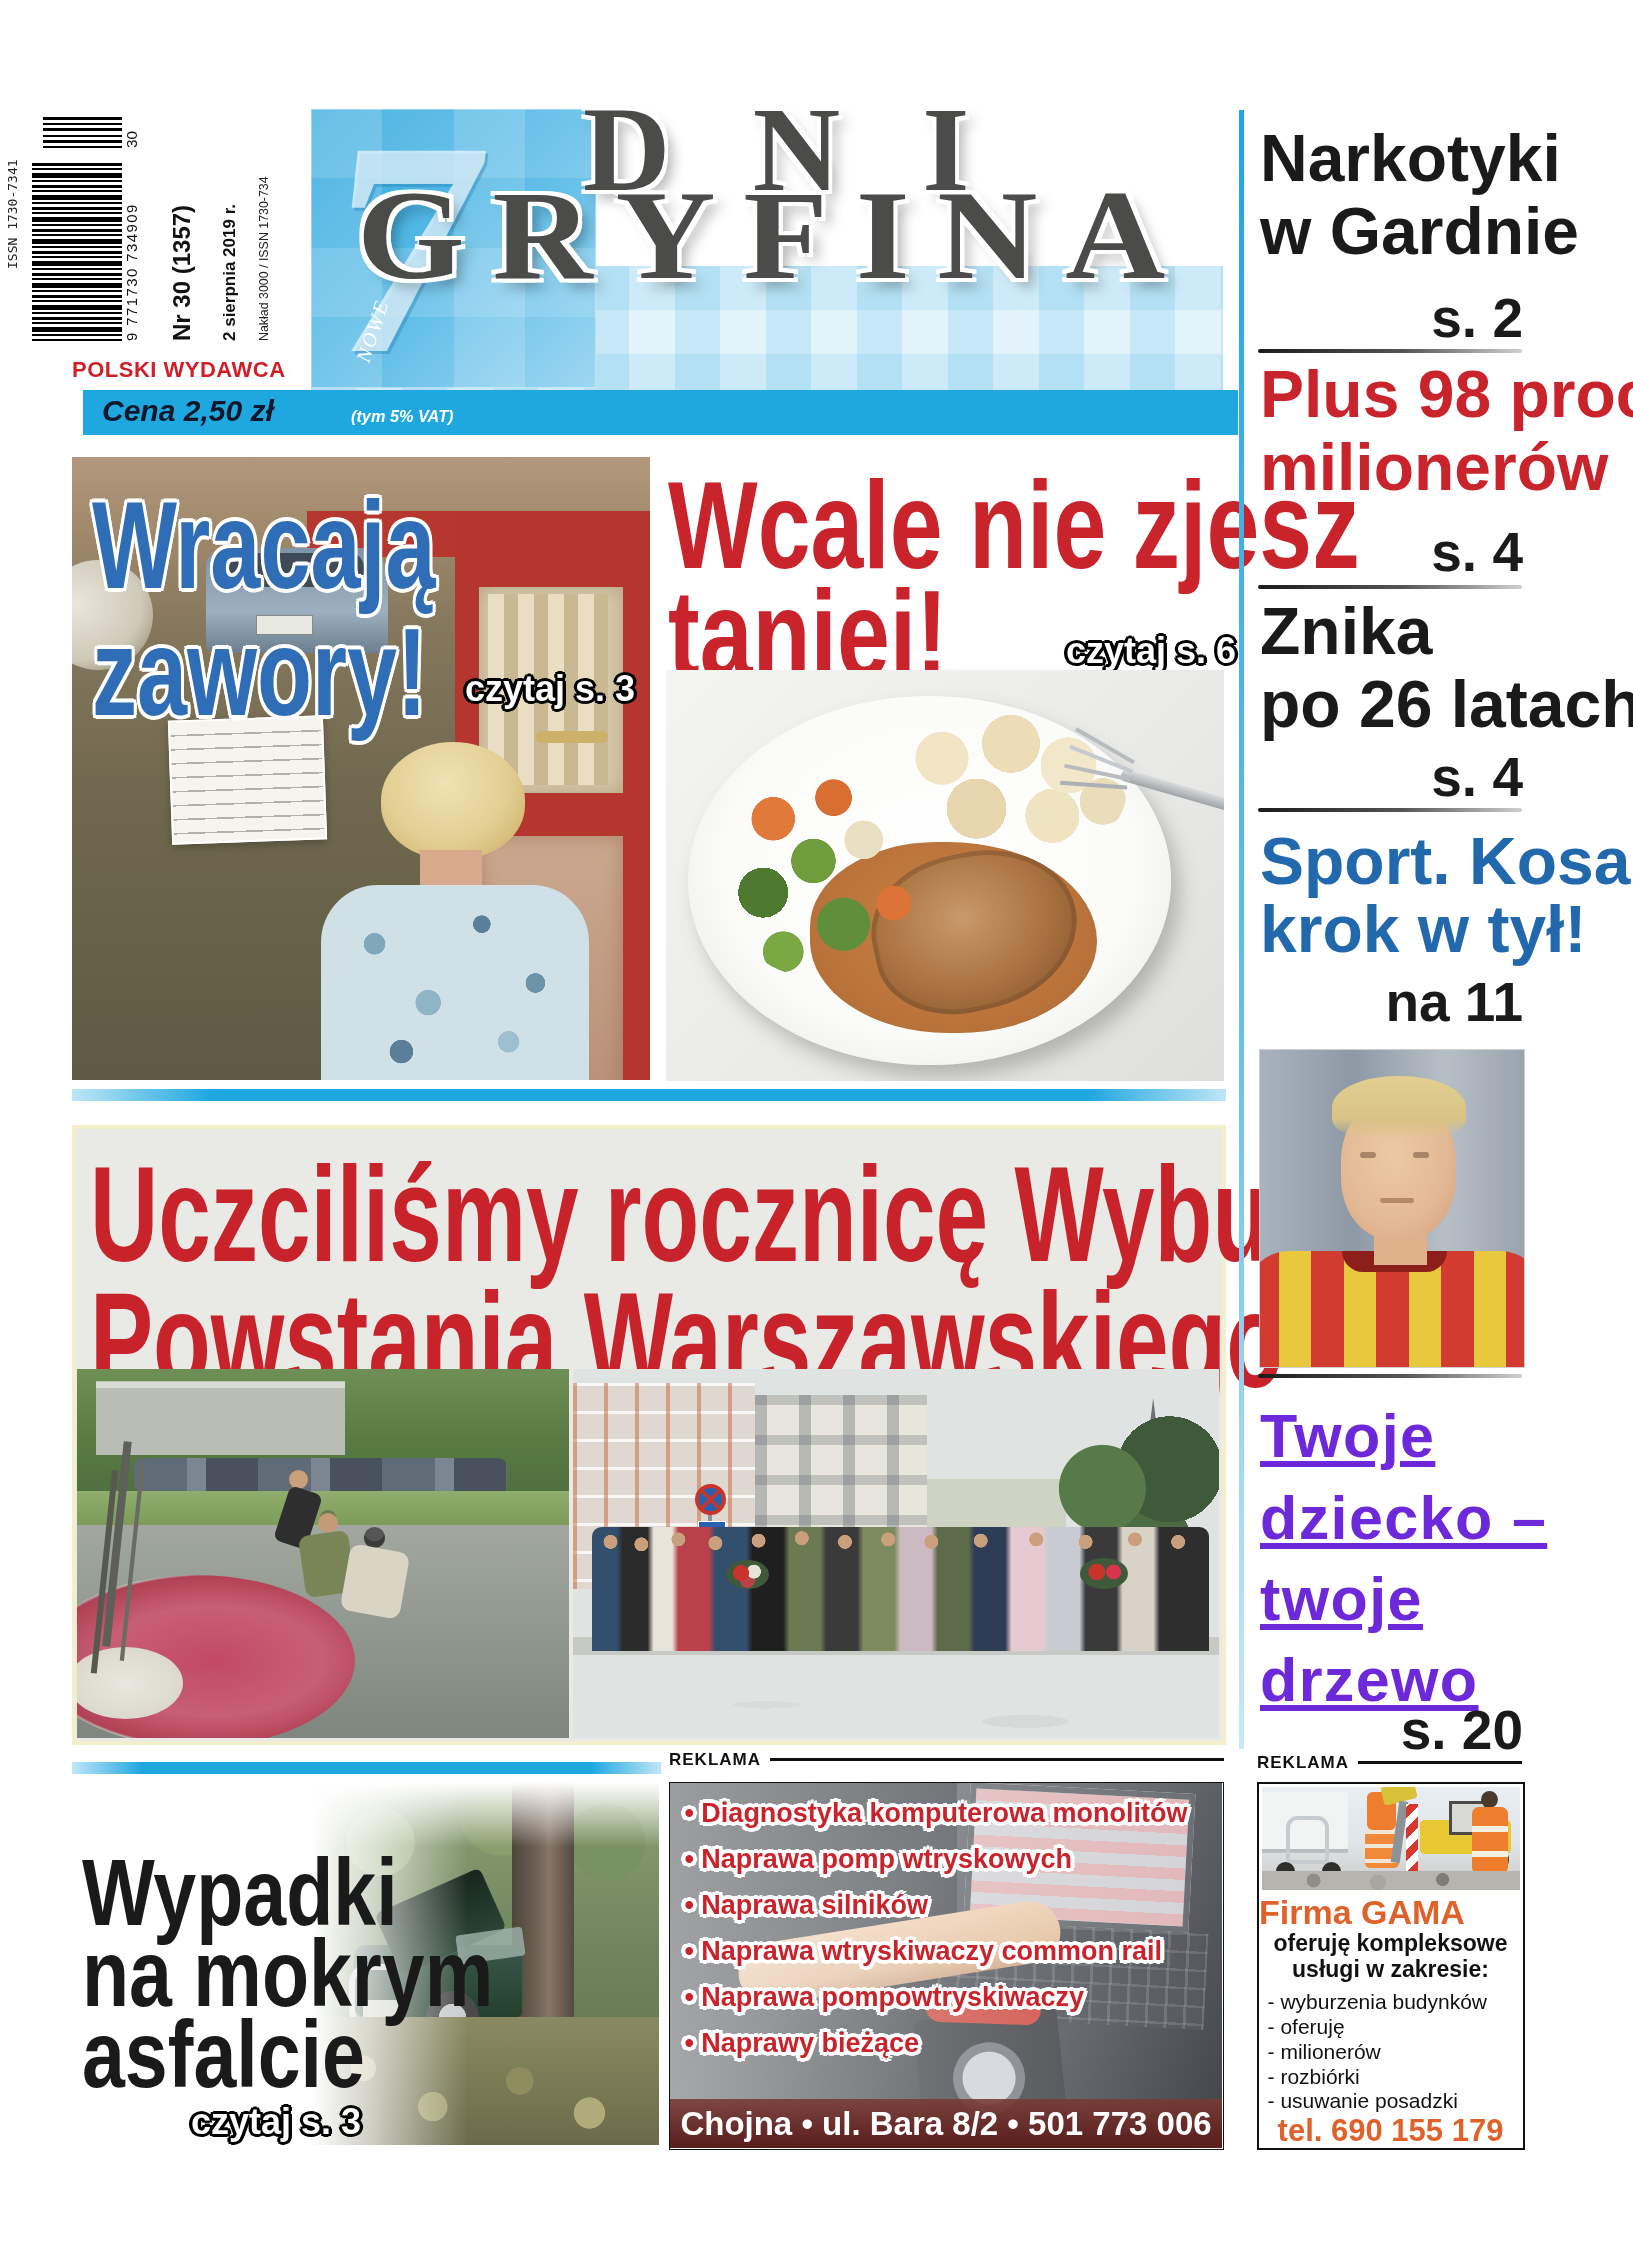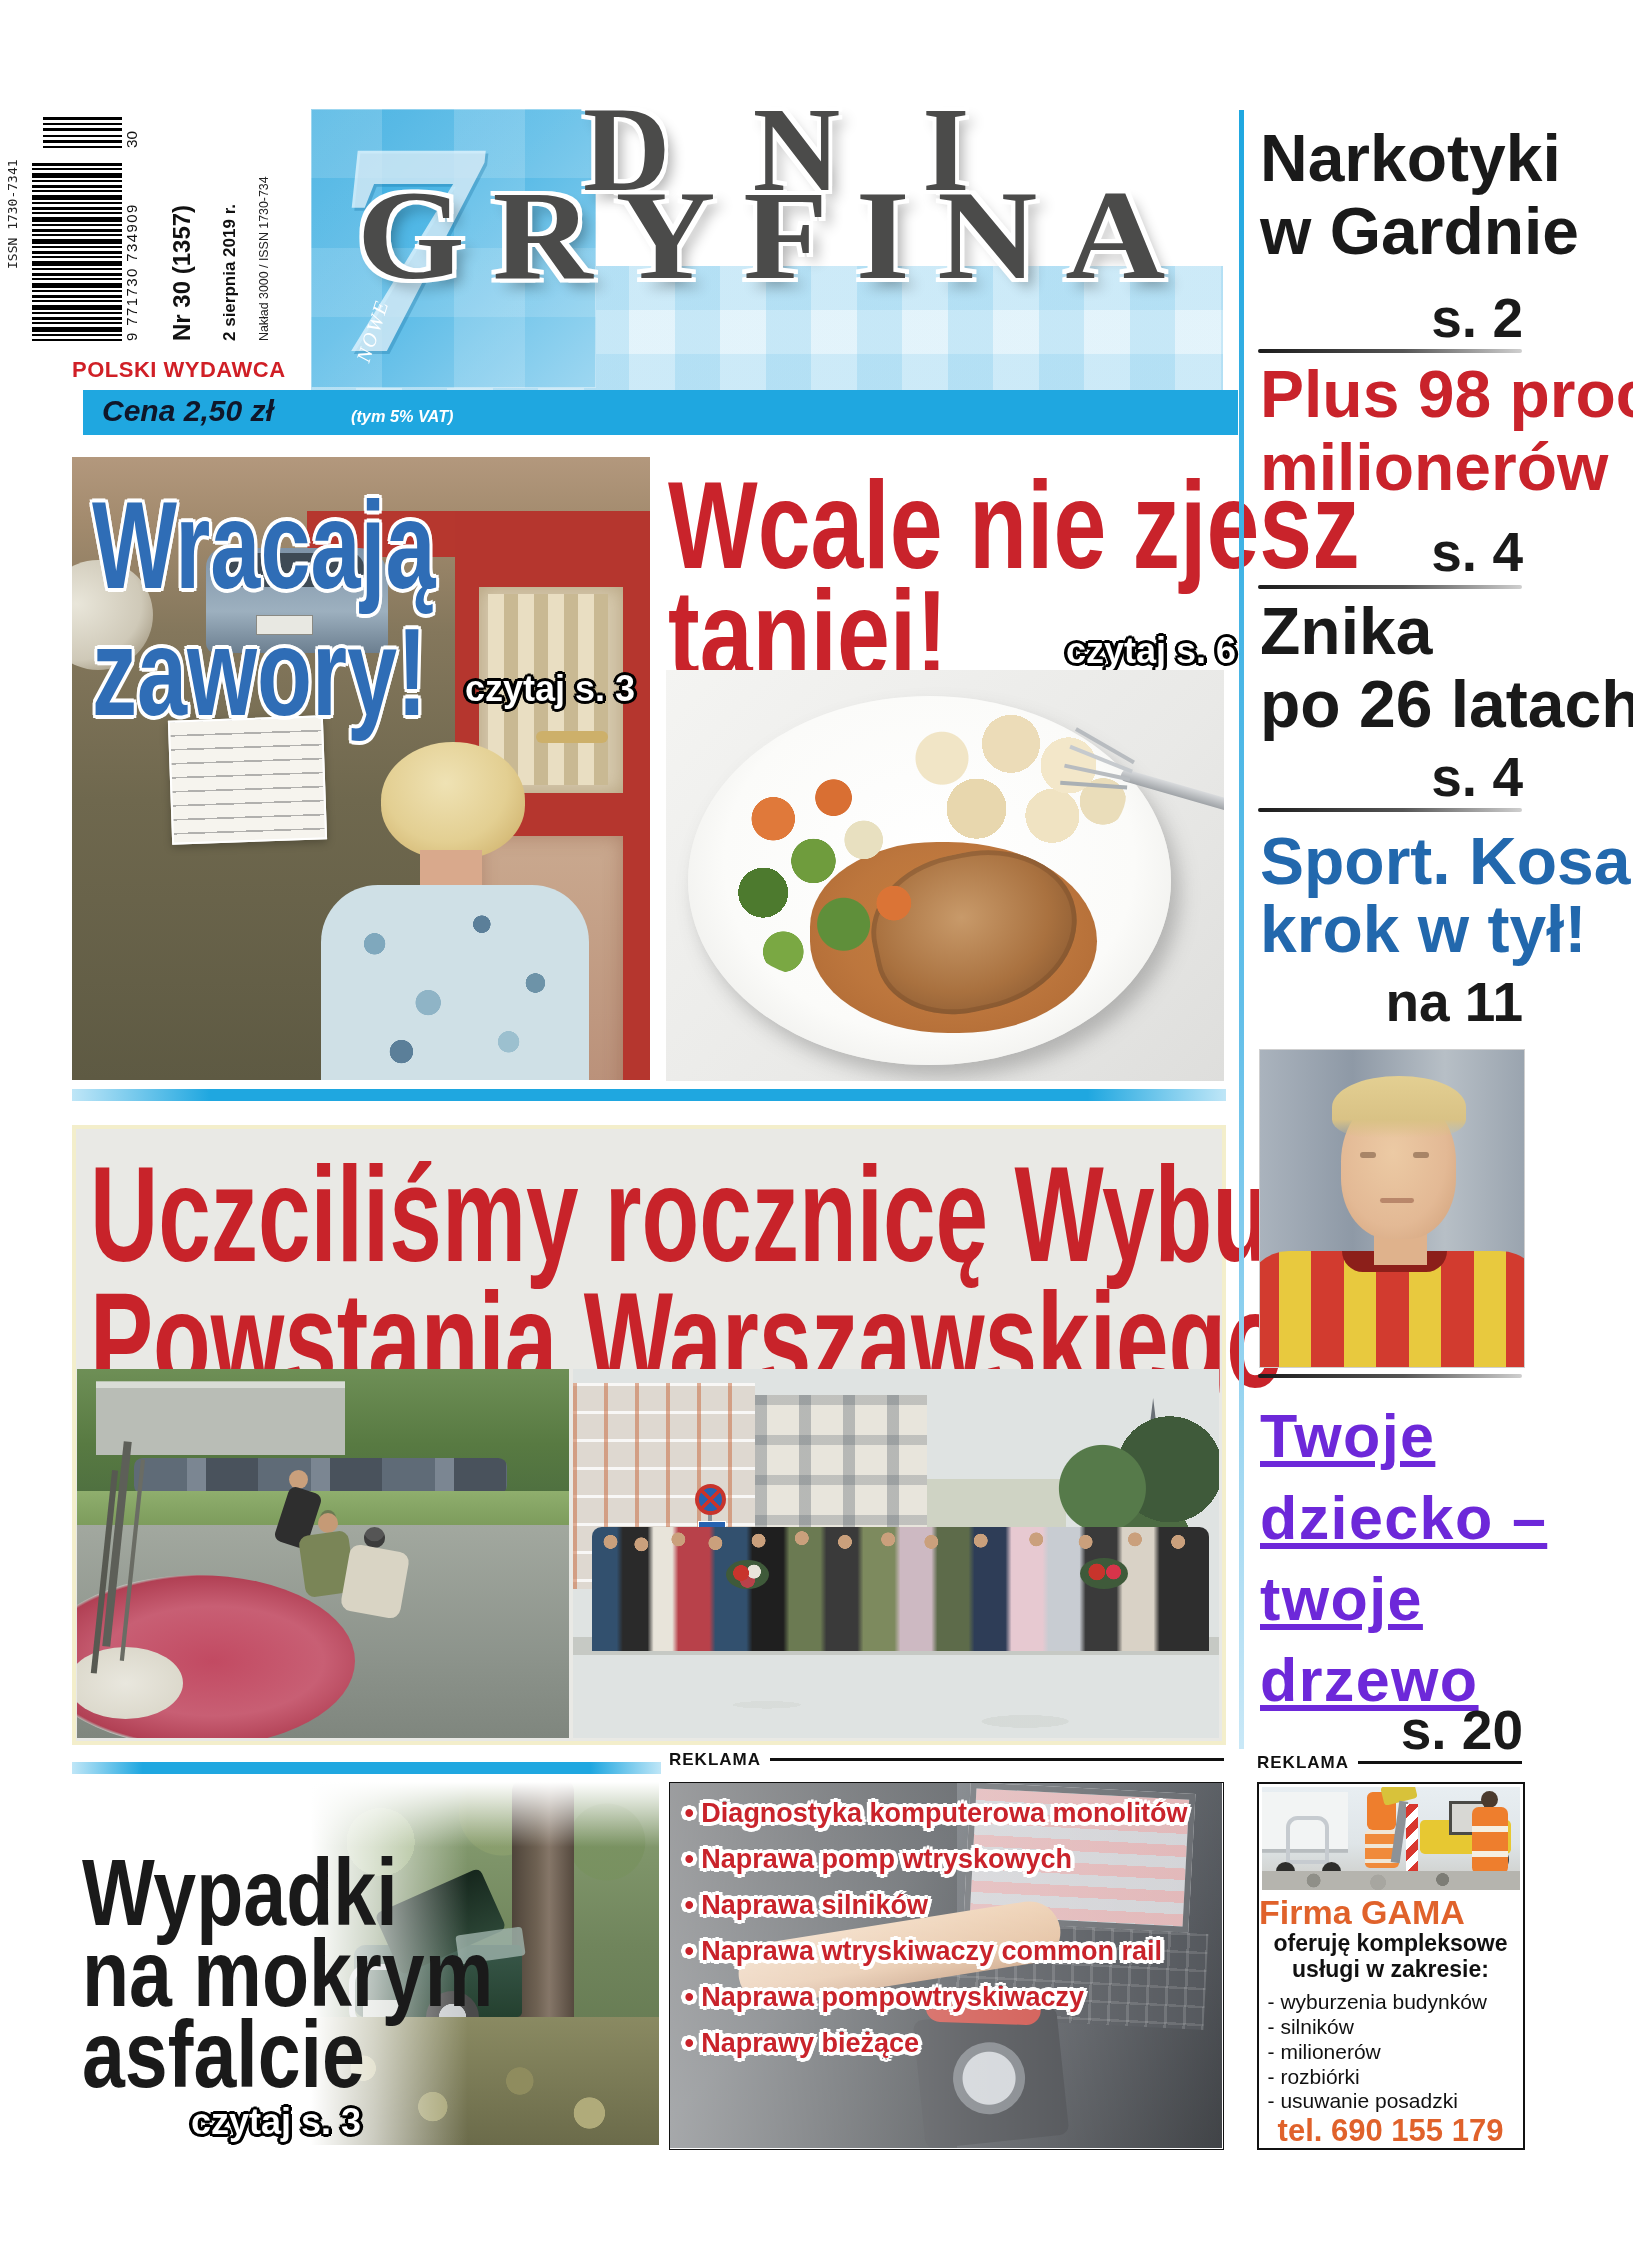--- a/index.html
+++ b/index.html
@@ -332,20 +332,23 @@
     <div class="abs hl c-red sw" style="left:14.4px;top:63px;font-size:27px;">
       <span>•</span> <span>Naprawa pomp wtryskowych</span></div>
     <div class="abs hl c-red sw" style="left:14.4px;top:109px;font-size:27px;">
       <span>•</span> <span>Naprawa silników</span></div>
     <div class="abs hl c-red sw" style="left:14.4px;top:155px;font-size:27px;">
       <span>•</span> <span>Naprawa wtryskiwaczy common rail</span></div>
     <div class="abs hl c-red sw" style="left:14.4px;top:201px;font-size:27px;">
       <span>•</span> <span>Naprawa pompowtryskiwaczy</span></div>
     <div class="abs hl c-red sw" style="left:14.4px;top:247px;font-size:27px;">
       <span>•</span> <span>Naprawy bieżące</span></div>
+    <div class="abs" style="left:0;top:316px;width:552px;height:49px;background:linear-gradient(180deg,rgba(122,58,54,.88),#591d1b);">
+      <div class="hl" style="color:#fff;font-size:33px;text-align:center;line-height:49px;">Chojna • ul. Bara 8/2 • 501 773 006</div>
+    </div>
   </div>
 </div>
 
 <div class="abs rekl" style="left:1257px;top:1753px;">REKLAMA</div>
 <div class="abs reline" style="left:1358px;top:1761px;width:164px;"></div>
 
 <div class="abs adbox" style="left:1257px;top:1782px;width:268px;height:368px;">
   <div class="abs ph" style="left:2.9px;top:2.9px;width:258px;height:103px;background:linear-gradient(180deg,#e8eef2 0%,#dfe5e8 55%,#c9c9c4 100%);">
     <div class="abs" style="left:0;top:4.8px;width:86px;height:57px;background:#f2f4f4;box-shadow:0 3.8px 0 #b7bcbf;"></div>
     <div class="abs" style="left:158px;top:14.4px;width:96px;height:67px;">
@@ -373,19 +376,19 @@
     </div>
     <div class="abs" style="left:0;top:84px;width:100%;height:19px;
          background:radial-gradient(circle at 20% 50%,#8f8f88 0 6.7px,rgba(0,0,0,0) 7.2px),
                     radial-gradient(circle at 45% 60%,#a7a6a0 0 7.7px,rgba(0,0,0,0) 8.1px),
                     radial-gradient(circle at 70% 45%,#7d7d76 0 6.2px,rgba(0,0,0,0) 6.7px),#b5b4ae;"></div>
   </div>
   <div class="abs hl c-orange" style="left:0;top:111px;width:263px;text-align:left;font-size:34px;">Firma GAMA</div>
   <div class="abs hl" style="left:0;top:148px;width:263px;text-align:center;font-size:23px;color:#111;">oferuję kompleksowe</div>
   <div class="abs hl" style="left:0;top:174px;width:263px;text-align:center;font-size:23px;color:#111;">usługi w zakresie:</div>
   <div class="abs" style="left:8.6px;top:206px;font-size:21px;color:#111;">- wyburzenia budynków</div>
-  <div class="abs" style="left:8.6px;top:231px;font-size:21px;color:#111;">- silników</div>
+  <div class="abs" style="left:8.6px;top:231px;font-size:21px;color:#111;">- oferuję</div>
   <div class="abs" style="left:8.6px;top:256px;font-size:21px;color:#111;">- milionerów</div>
   <div class="abs" style="left:8.6px;top:281px;font-size:21px;color:#111;">- rozbiórki</div>
   <div class="abs" style="left:8.6px;top:305px;font-size:21px;color:#111;">- usuwanie posadzki</div>
   <div class="abs hl c-orange" style="left:0;top:331px;width:263px;text-align:center;font-size:31px;">tel. 690 155 179</div>
 </div>
 
 
 </body></html>

